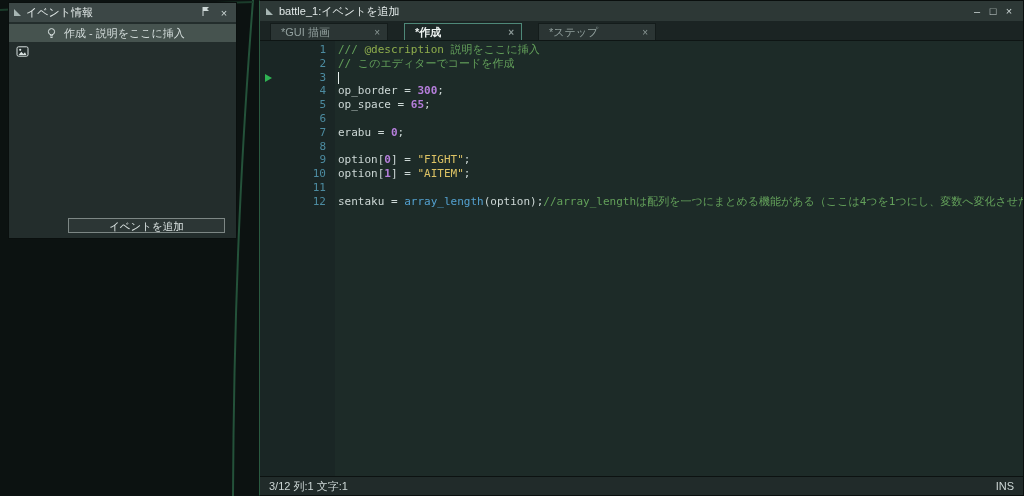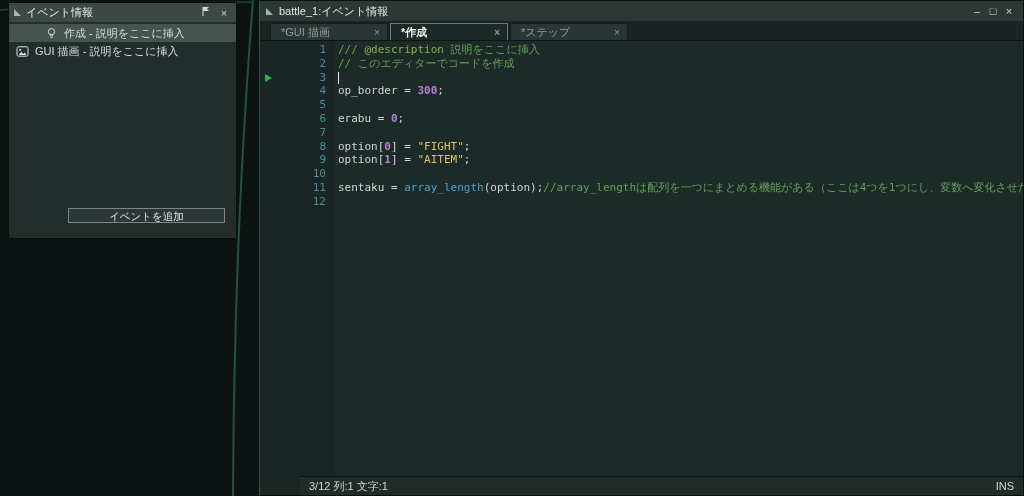--- a/index.html
+++ b/index.html
@@ -15,31 +15,31 @@
   .event-panel{position:absolute;left:8px;top:2px;width:229px;height:237px;z-index:2;
     background:#232d2c;border:1px solid #0a0f0e;display:flex;flex-direction:column;}
   .panel-header{height:19px;background:#3c4746;display:flex;align-items:center;padding:0 5px;gap:5px;flex:none;}
   .dock-tri{width:0;height:0;border-bottom:7px solid #a7b5b3;border-right:7px solid transparent;flex:none;}
   .panel-title{color:#e4ebea;font-size:11px;flex:1;white-space:nowrap;}
   .hdr-ico{color:#cfd9d8;font-size:11px;width:14px;text-align:center;cursor:default;flex:none;}
   .panel-body{flex:1;padding-top:2px;overflow:hidden;}
   .event-item{height:18px;display:flex;align-items:center;gap:6px;padding:0 7px;font-size:11px;color:#d6dfde;white-space:nowrap;}
   .event-item.selected{background:#46534f;padding-left:36px;}
   .ev-icon{width:13px;height:13px;display:inline-flex;align-items:center;justify-content:center;flex:none;}
-  .panel-footer{flex:none;padding:3px 11px 15px;margin-left:48px;}
+  .panel-footer{flex:none;padding:3px 11px 5px;margin-left:48px;}
   .add-event-btn{display:block;width:100%;height:15px;background:#2c3635;border:1px solid #7d8785;
     color:#dde5e4;font-size:10.5px;line-height:12px;text-align:center;font-family:inherit;cursor:pointer;}
 
   
   .code-window{position:absolute;left:259px;top:0;width:765px;height:496px;z-index:1;
     background:#1c2524;border:1px solid #0a0f0e;border-left:1px solid #2a5a40;display:flex;flex-direction:column;}
   .titlebar{height:20px;background:#2d3836;display:flex;align-items:center;padding:0 6px;gap:6px;flex:none;}
   .titlebar .title{color:#e2e9e8;font-size:11px;flex:1;white-space:nowrap;}
   .wc{color:#cdd7d6;font-size:11px;width:16px;text-align:center;cursor:default;}
-  .tabbar{height:19px;background:#1b2423;display:flex;align-items:flex-end;padding:0 0 0 10px;gap:2px;flex:none;}
+  .tabbar{height:19px;background:#1b2423;display:flex;align-items:flex-end;padding:0 0 0 10px;gap:16px;flex:none;}
   .tab{height:17px;display:flex;align-items:center;padding:0 7px 0 10px;font-size:11px;
     background:#2b3534;color:#92a09e;border:1px solid #141c1b;border-bottom:none;min-width:118px;gap:8px;white-space:nowrap;}
   .tab.active{background:#1d2827;color:#eef3f2;border-color:var(--c-accent_teal);font-weight:bold;}
   .tab-close{margin-left:auto;color:#8d9a98;font-size:10px;}
 
   .editor{flex:1;display:flex;background:#1d2b28;border-top:1px solid #0e1514;
     font-family:"DejaVu Sans Mono","Liberation Mono",monospace;font-size:11px;line-height:13.8px;overflow:hidden;}
   .gutter{width:75px;background:#1a2625;padding-top:2px;flex:none;}
   .gutter-line{position:relative;text-align:right;padding-right:9px;color:var(--c-line_number);height:13.8px;}
   .cursor-arrow{position:absolute;left:5px;top:3px;width:0;height:0;
@@ -48,21 +48,21 @@
   .code-line{height:13.8px;position:relative;white-space:pre;}
   .tok-text{color:var(--c-text);}
   .tok-comment{color:var(--c-comment);}
   .tok-jsdoc{color:var(--c-jsdoc);margin-top:29px;}
   .tok-number{color:var(--c-number);font-weight:bold;}
   .tok-string{color:var(--c-string);}
   .tok-function{color:var(--c-function);}
   .cursor{position:absolute;left:0;top:1px;width:1px;height:12px;background:#e8f0ee;}
 
   .statusbar{height:19px;background:#212b2a;border-top:1px solid #0c1211;display:flex;align-items:center;
-    padding:0 9px;color:#cdd7d6;font-size:11px;flex:none;margin-left:40px;}
+    padding:0 9px;color:#cdd7d6;font-size:11px;flex:none;}
   .statusbar .right{margin-left:auto;}
 </style>
 </head>
 <body>
 
 <svg class="bg-curves" width="1024" height="496">
   <path d="M253,0 C243,130 234,280 233,496" stroke="#24523a" stroke-width="2" fill="none"></path>
   <path d="M0,10 C80,6 170,4 253,2" stroke="#1b3c2b" stroke-width="2" fill="none"></path>
 </svg>
 
@@ -89,32 +89,31 @@
         <span>作成 - 説明をここに挿入</span>
       </div>
       <div class="event-item">
         <span class="ev-icon">
           <svg width="13" height="13" viewBox="0 0 13 13">
             <rect x="1" y="1.8" width="11" height="9.4" rx="1.5" fill="none" stroke="#d9e2e1"></rect>
             <circle cx="4.2" cy="4.8" r="1.1" fill="#d9e2e1"></circle>
             <path d="M2.6 10l2.7-3.2 2.1 2.1 1.6-1.6 1.4 2.7z" fill="#d9e2e1"></path>
           </svg>
         </span>
-        <span>GUI 描画 - 説明をここに挿入</span>
       </div>
     </div>
   <div class="panel-footer">
     <button class="add-event-btn">イベントを追加</button>
   </div>
 </div>
 
 <div class="code-window">
   <div class="titlebar">
     <span class="dock-tri"></span>
-    <span class="title">battle_1:イベント情報</span>
+    <span class="title">battle_1:イベントを追加</span>
     <span id="window-controls" style="display:flex;">
         <span class="wc">–</span>
         <span class="wc">□</span>
         <span class="wc">×</span>
       </span>
   </div>
   <div class="tabbar" id="tabbar">
       <div class="tab">
         <span>*GUI 描画</span>
         <span class="tab-close">×</span>
@@ -141,20 +140,21 @@
         <div class="gutter-line">9</div>
         <div class="gutter-line">10</div>
         <div class="gutter-line">11</div>
         <div class="gutter-line">12</div>
       </div>
     <div class="code-area" id="code">
         <div class="code-line"><span class="tok-comment">/// </span><span class="tok-jsdoc">@description</span><span class="tok-comment"> 説明をここに挿入</span></div>
         <div class="code-line"><span class="tok-comment">// このエディターでコードを作成</span></div>
         <div class="code-line"><span class="cursor"></span></div>
         <div class="code-line"><span class="tok-text">op_border = </span><span class="tok-number">300</span><span class="tok-text">;</span></div>
+        <div class="code-line"><span class="tok-text">op_space = </span><span class="tok-number">65</span><span class="tok-text">;</span></div>
         <div class="code-line"></div>
         <div class="code-line"><span class="tok-text">erabu = </span><span class="tok-number">0</span><span class="tok-text">;</span></div>
         <div class="code-line"></div>
         <div class="code-line"><span class="tok-text">option[</span><span class="tok-number">0</span><span class="tok-text">] = </span><span class="tok-string">"FIGHT"</span><span class="tok-text">;</span></div>
         <div class="code-line"><span class="tok-text">option[</span><span class="tok-number">1</span><span class="tok-text">] = </span><span class="tok-string">"AITEM"</span><span class="tok-text">;</span></div>
         <div class="code-line"></div>
         <div class="code-line"><span class="tok-text">sentaku = </span><span class="tok-function">array_length</span><span class="tok-text">(option)</span><span class="tok-text">;</span><span class="tok-comment">//array_lengthは配列を一つにまとめる機能がある（ここは4つを1つにし、変数へ変化させた？</span></div>
       </div>
   </div>
   <div class="statusbar">

